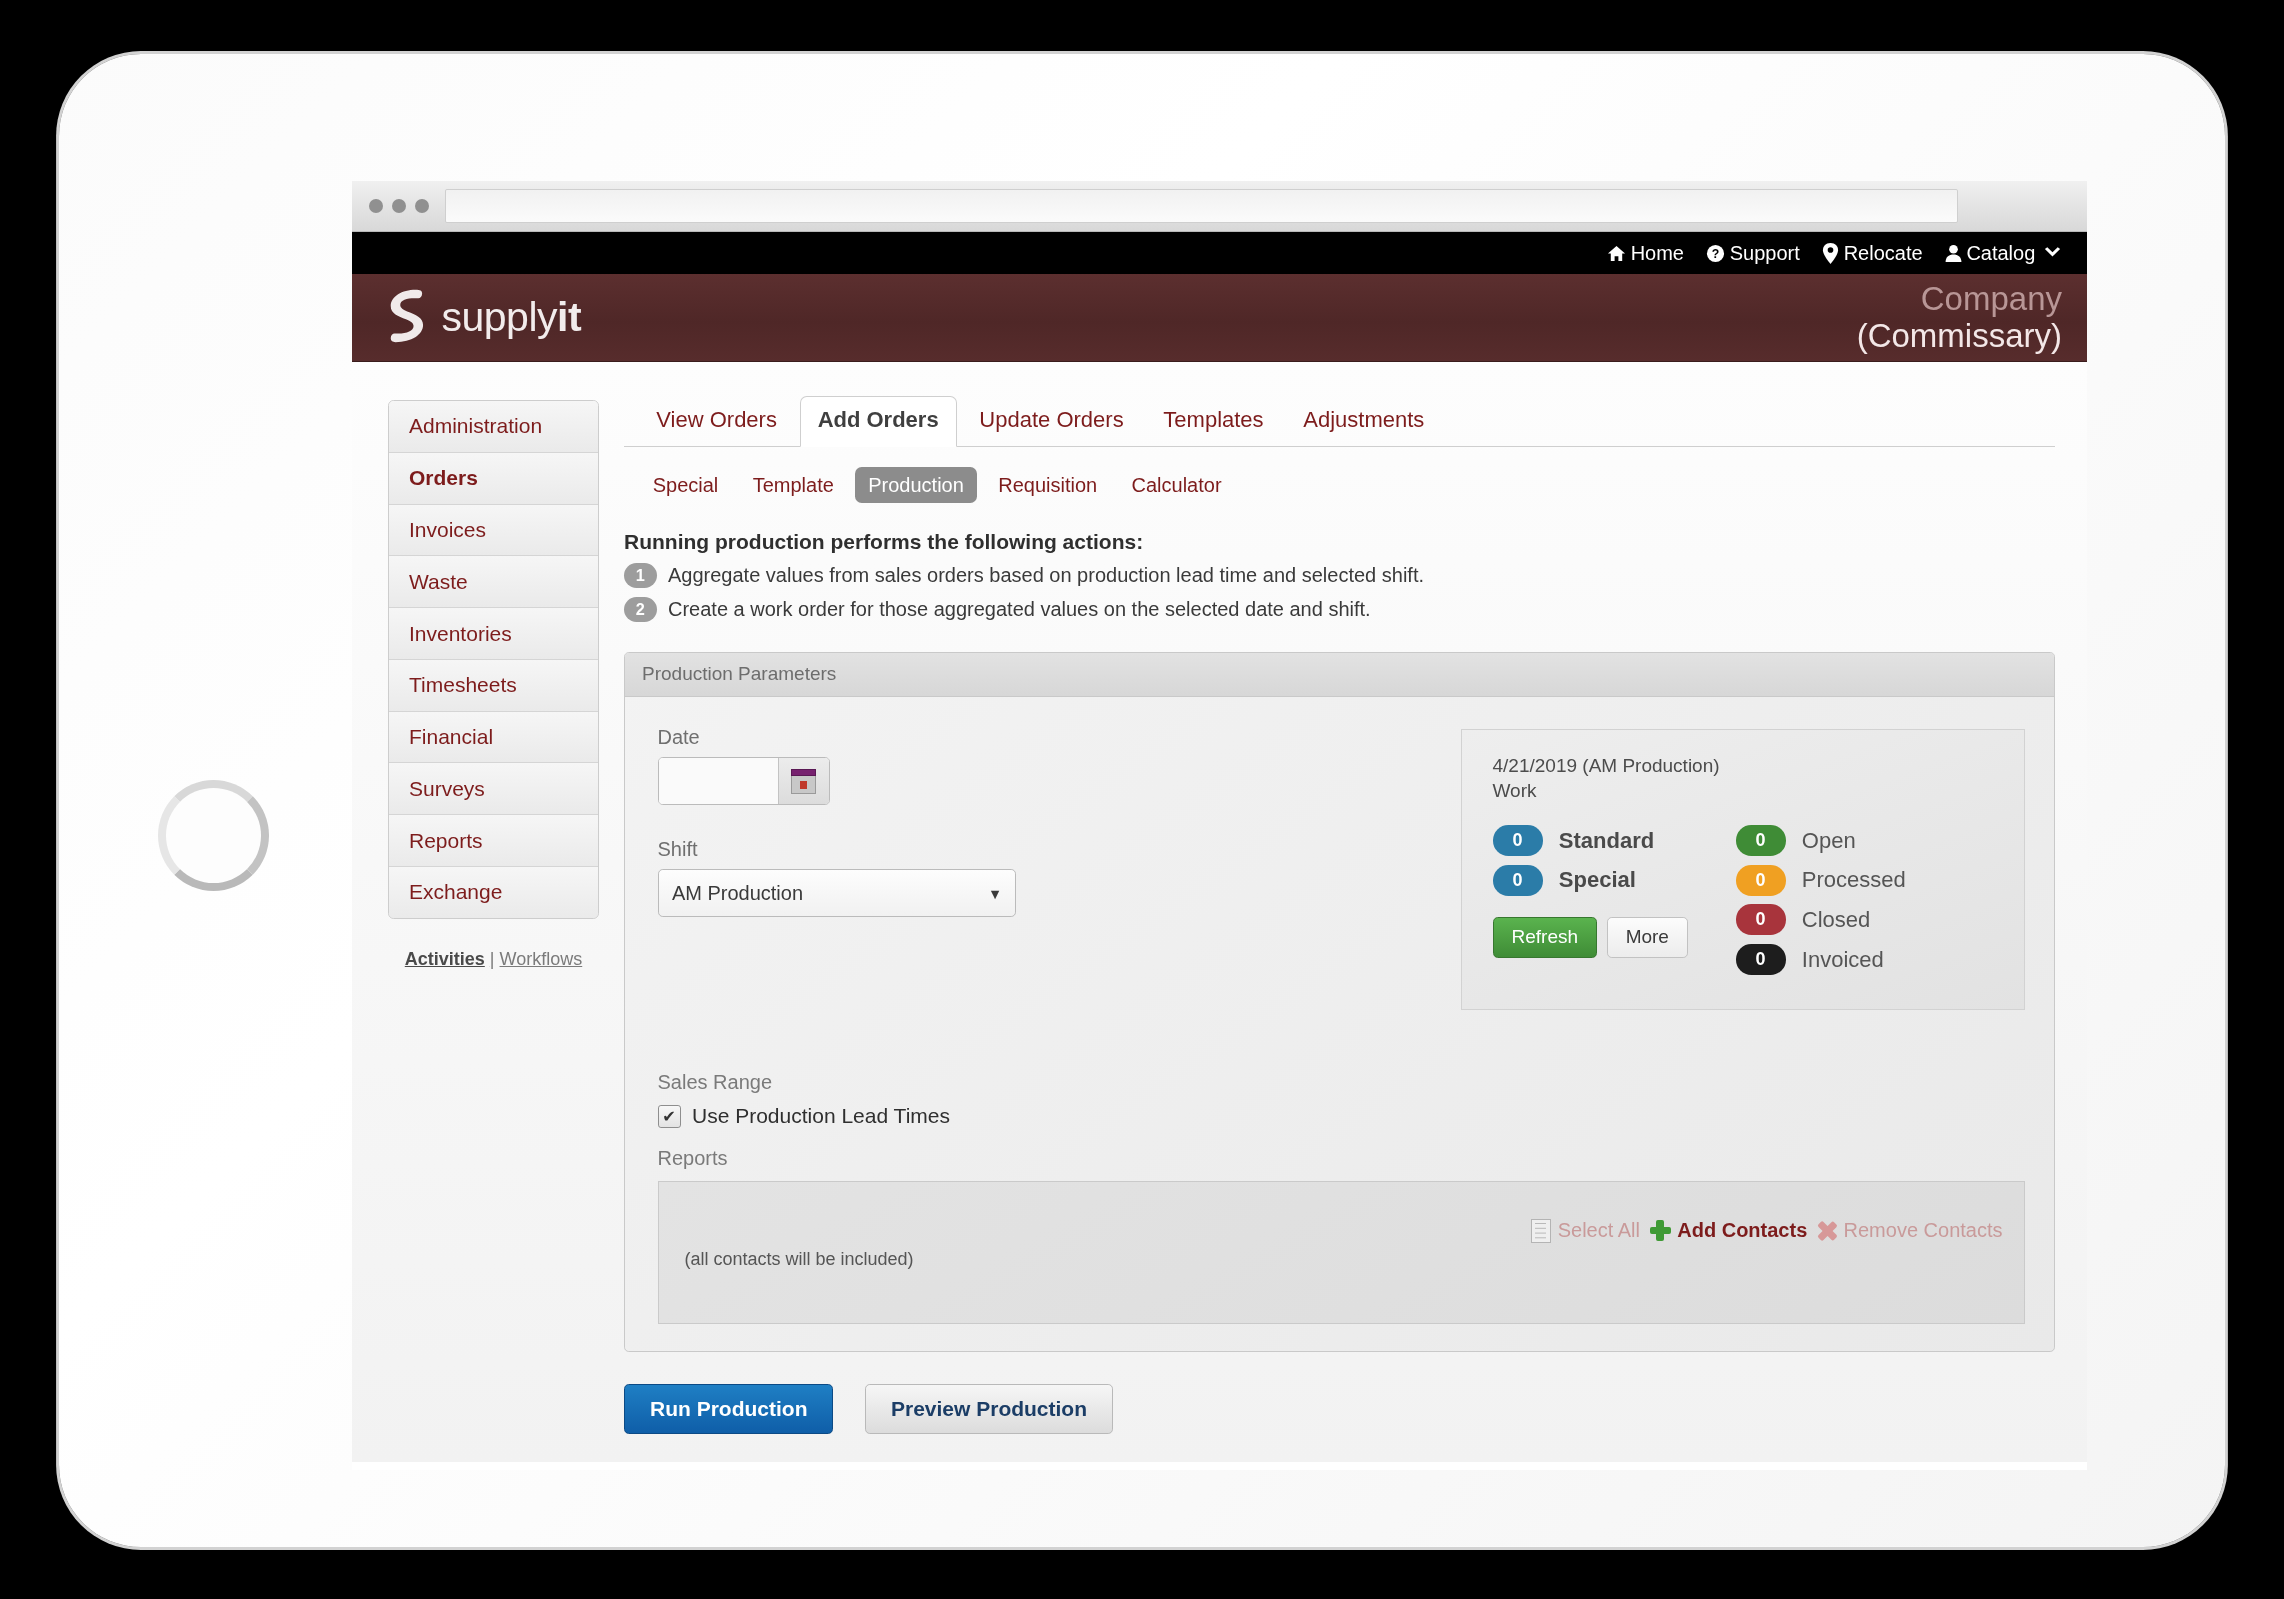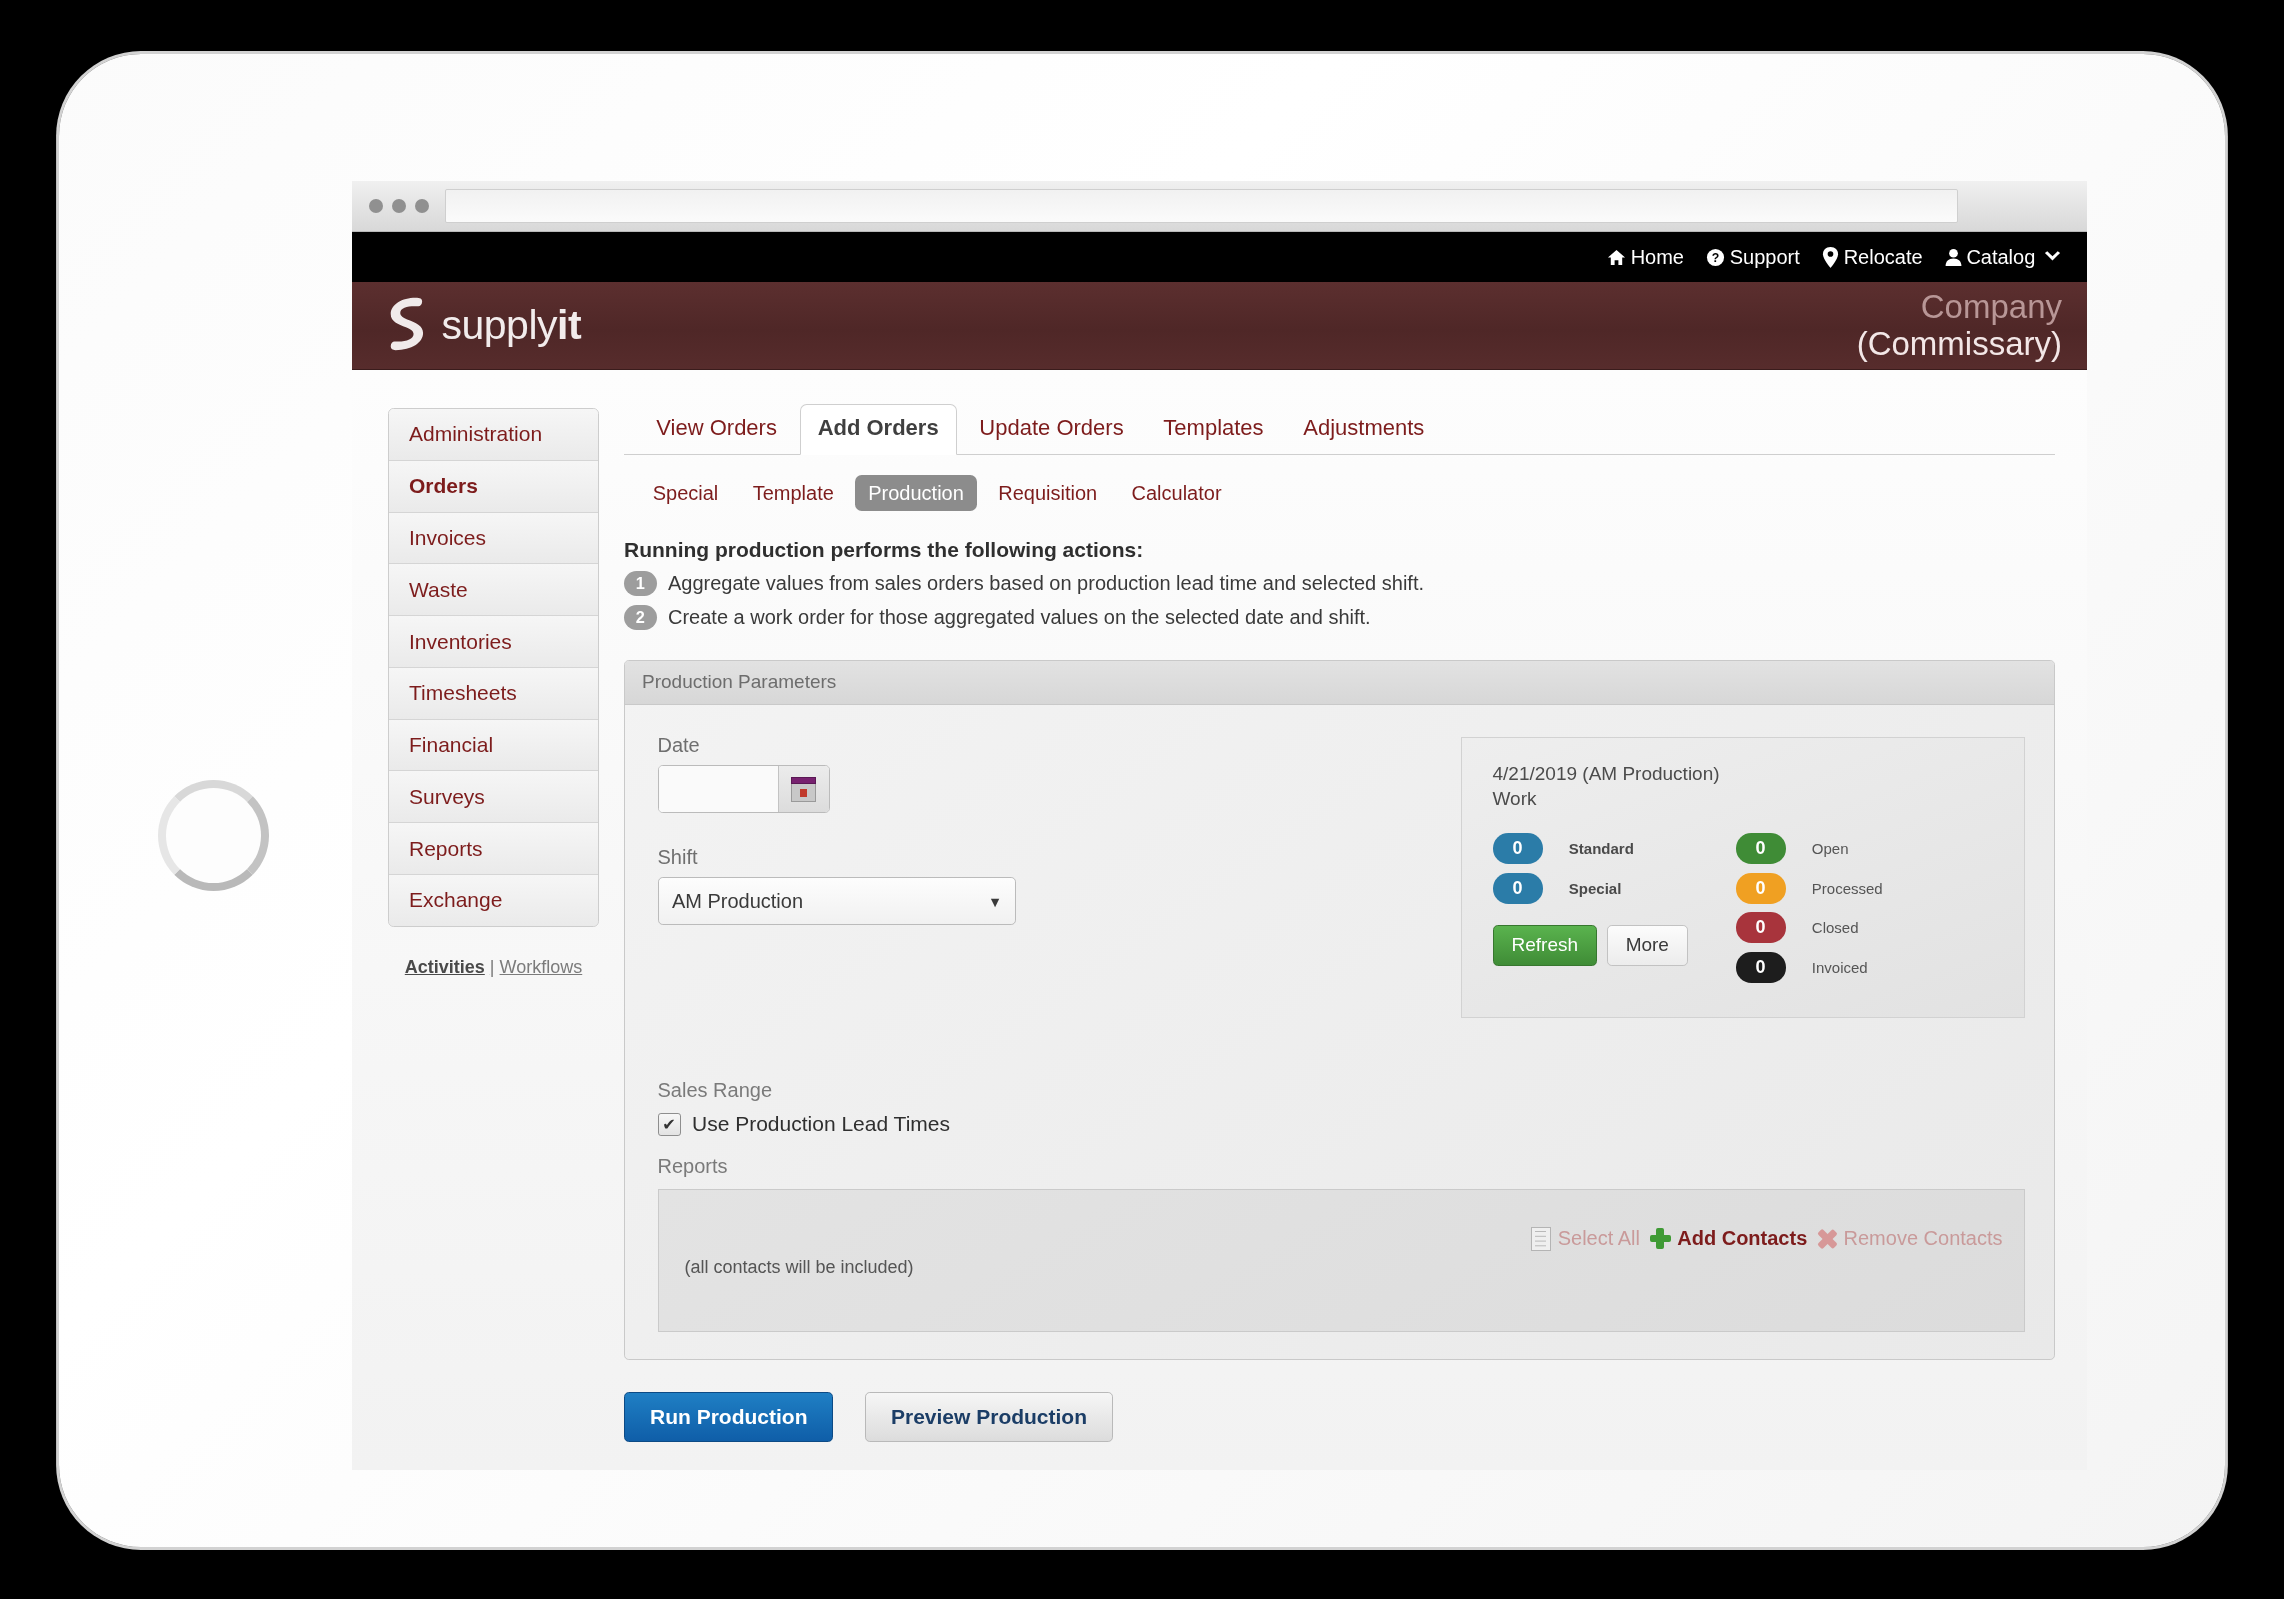--- a/index.html
+++ b/index.html
@@ -64,21 +64,21 @@
     height: 32px;
     background: linear-gradient(#f1f1f1,#fbfbfb);
     border: 1px solid #cfcfcf;
     border-radius: 1.9px;
     margin-right: 119px;
   }
 
   
   .topnav {
     background: #000000;
-    height: 50px;
+    height: 42px;
     display: flex;
     align-items: center;
     justify-content: flex-end;
     padding-right: 25px;
     gap: 22px;
   }
   .topnav-item {
     color: #ffffff;
     font-size: 20px;
     display: flex;
@@ -277,21 +277,21 @@
     width: 50px; height: 31px; border-radius: 15.3px;
     color: #ffffff; font-size: 18px; font-weight: 700;
     display: flex; align-items: center; justify-content: center;
     flex: 0 0 auto;
   }
   .pill-blue { background: #2b7ca8; }
   .pill-green { background: #3f8c36; }
   .pill-orange { background: #f0a022; }
   .pill-red { background: #a8343c; }
   .pill-black { background: #1d1d1d; }
-  .stat-label { font-size: 15px; color: #555555; margin-left: 10px; }
+  .stat-label { font-size: 22px; color: #555555; }
   .stat-label.bold { font-weight: 700; color: #4a4a4a; }
   .card-btns { display: flex; gap: 9.6px; margin-top: 21px; }
   .btn-refresh {
     background: linear-gradient(#5ab34e,#3f8c36);
     border: 1px solid #37772f; border-radius: 4.8px;
     color: #ffffff; font-size: 19px; padding: 8.6px 18px; cursor: pointer;
     font-family: "Liberation Sans", sans-serif;
   }
   .btn-more {
     background: linear-gradient(#fcfcfc,#ececec);

